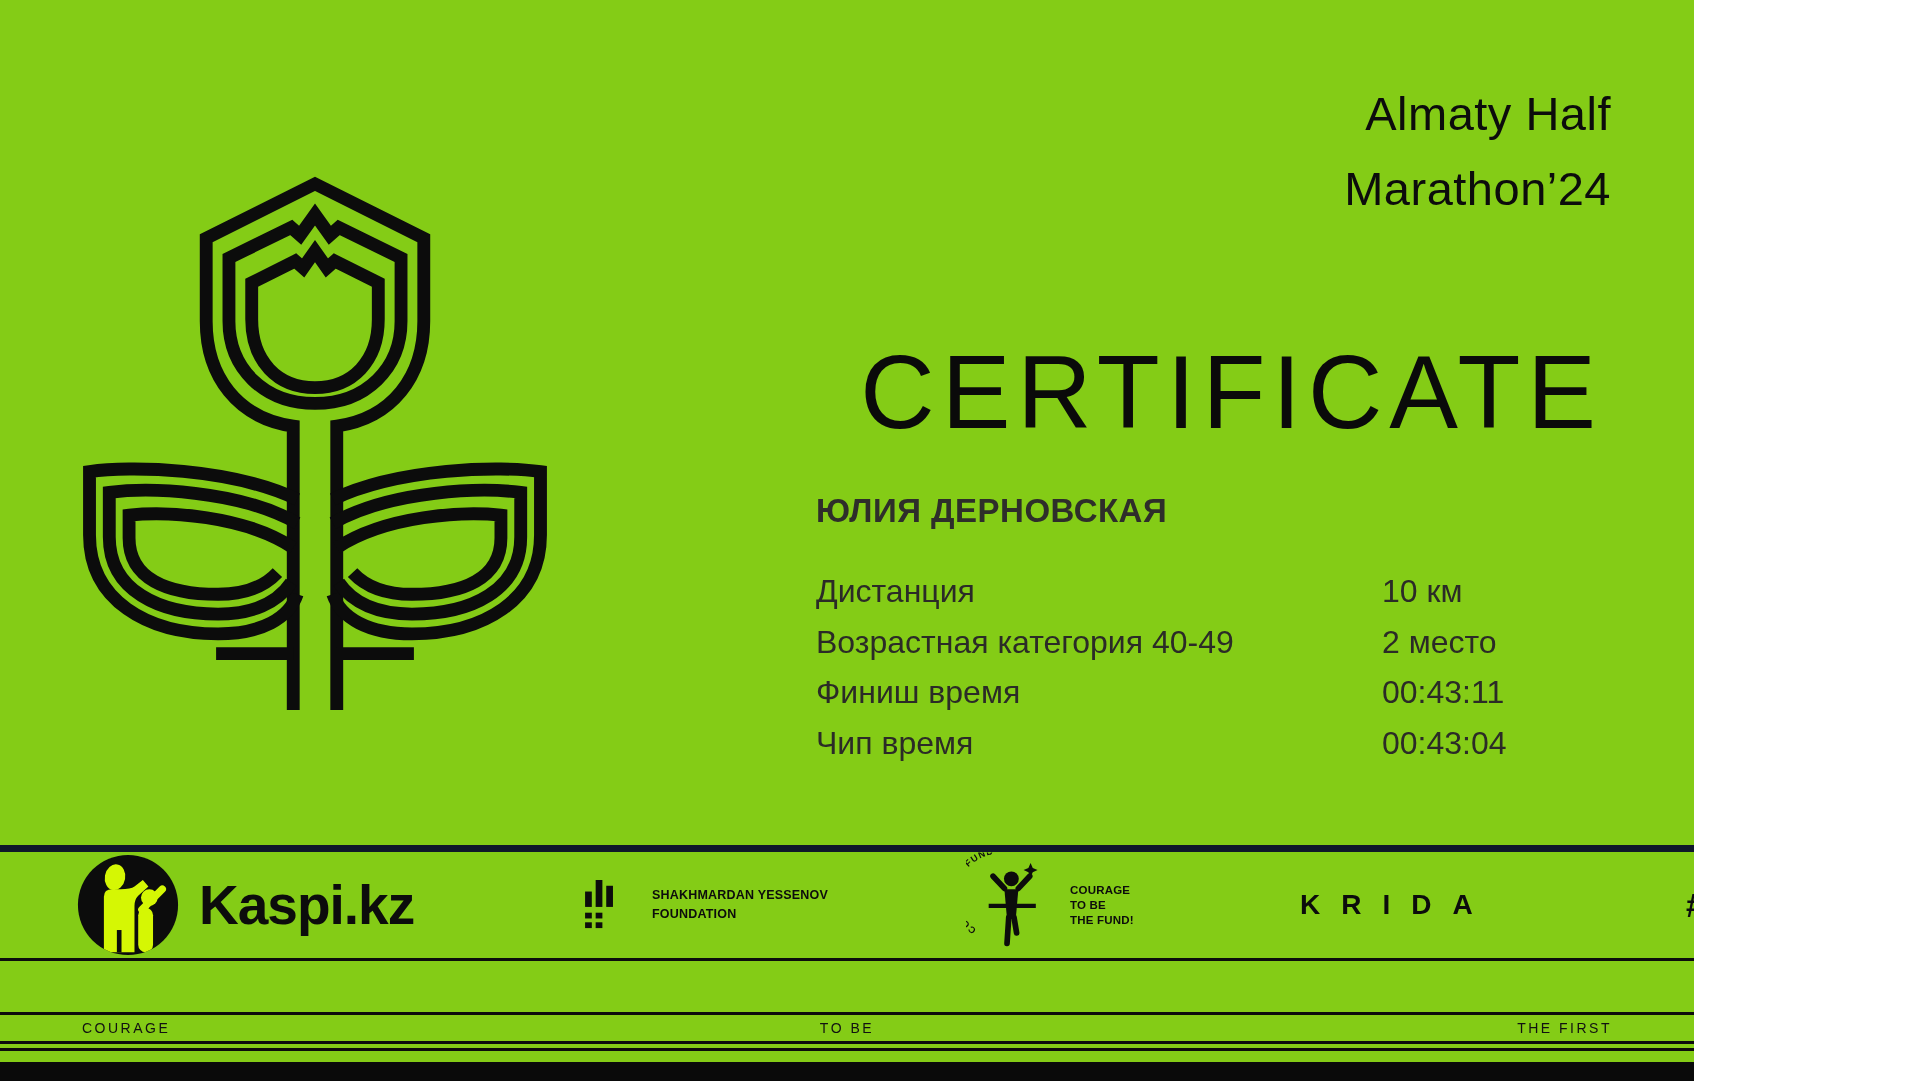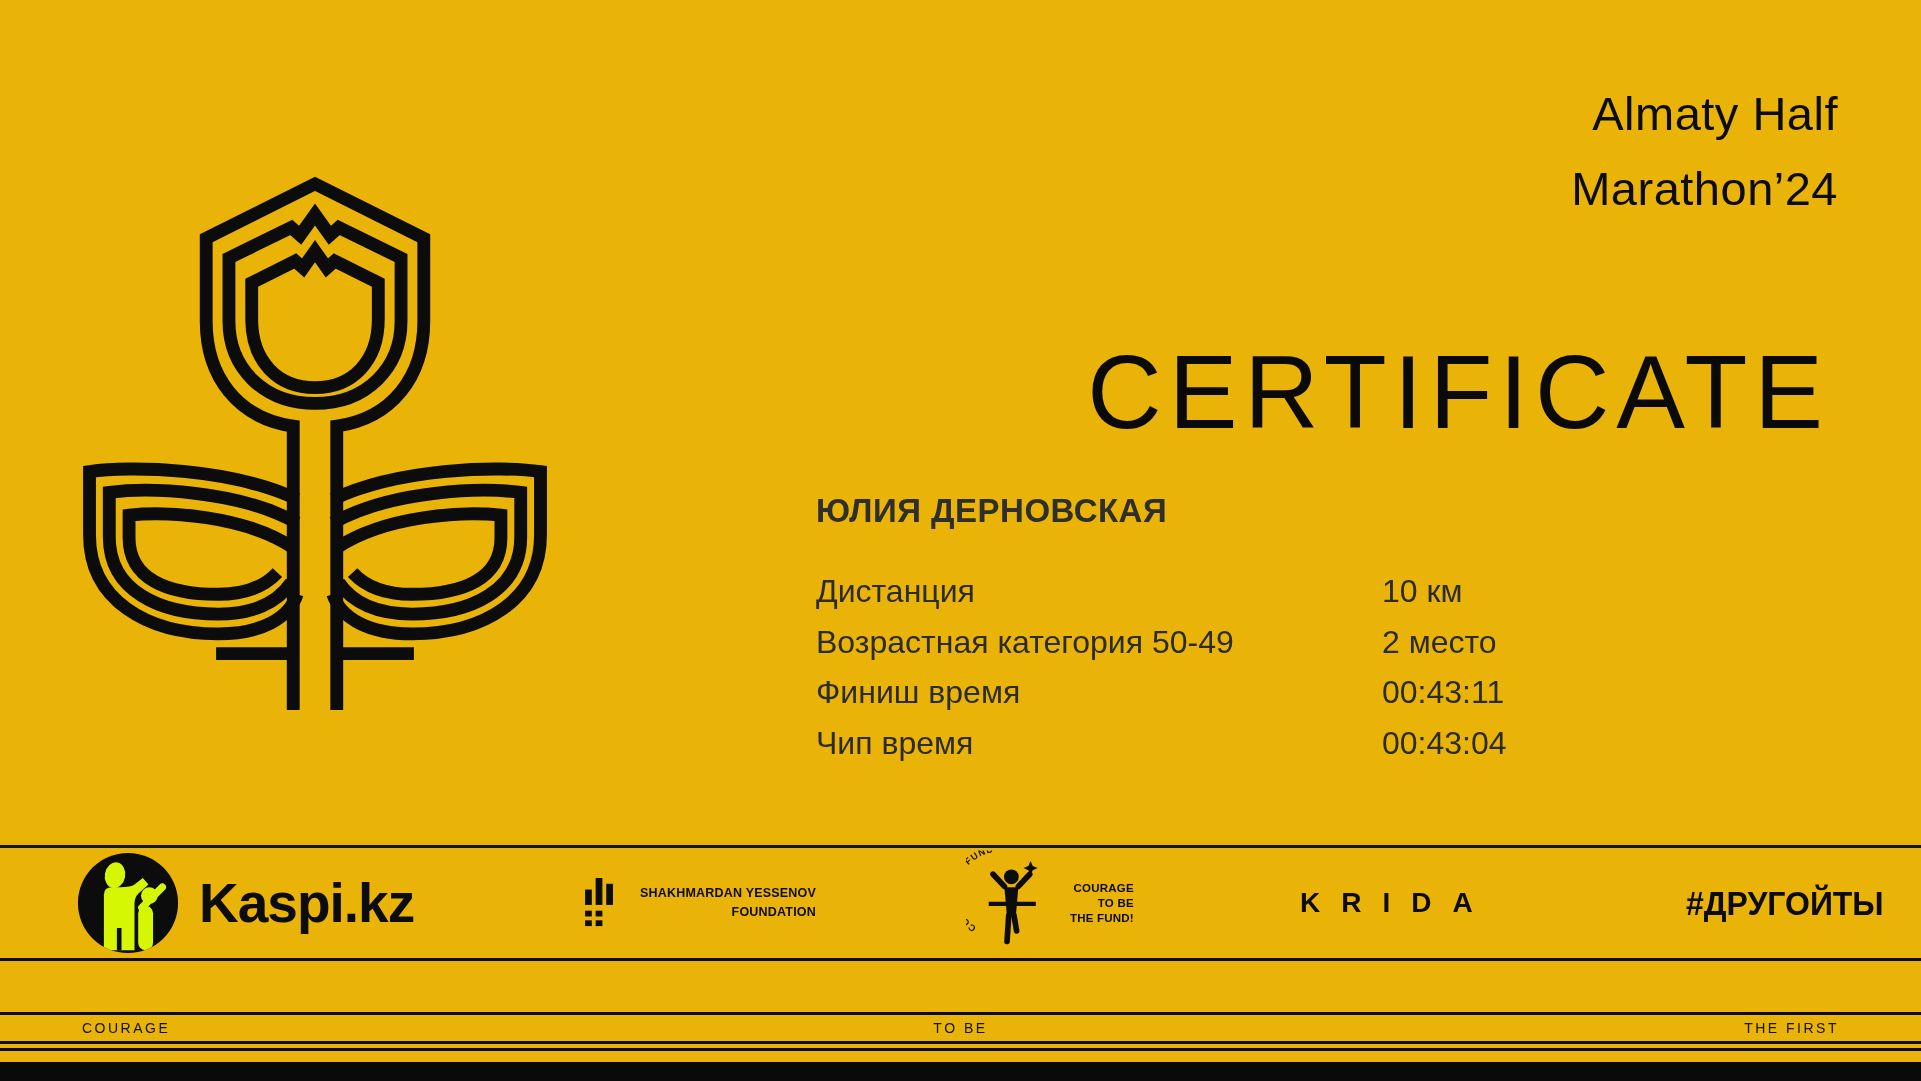--- a/index.html
+++ b/index.html
@@ -1,17 +1,17 @@
 <!DOCTYPE html>
 <html><head>
 <meta charset="utf-8">
 <style>
   html,body{margin:0;padding:0;}
   body{font-family:"Liberation Sans","DejaVu Sans",sans-serif;}
-  .page{position:relative;width:1921px;height:1081px;background:#eab308;overflow:hidden;color:#0C0C0C;}
+  .page{position:relative;width:1694px;height:1081px;background:#84cc16;overflow:hidden;color:#0C0C0C;}
 
   
   .tulip{position:absolute;left:67px;top:171px;width:496px;height:539px;}
 
   
   .event-title{position:absolute;top:76px;right:83px;text-align:right;
     font-size:47px;line-height:75px;font-weight:500;letter-spacing:.5px;color:#0C0C0C;white-space:pre-line;}
   .certificate{position:absolute;top:334px;right:91px;
     font-size:103px;font-weight:500;letter-spacing:7px;color:#0A0A0A;white-space:nowrap;}
 
@@ -20,25 +20,25 @@
     font-size:33px;font-weight:700;letter-spacing:.5px;color:#2E2E2A;}
 
   
   .results{position:absolute;left:816px;top:566px;font-size:32px;font-weight:500;color:#2B2B27;}
   .result-row{display:flex;height:50.5px;line-height:50.5px;}
   .result-label{width:566px;flex:none;}
   .result-value{white-space:nowrap;}
 
   
   .sponsors{position:absolute;left:0;top:845px;width:100%;height:116px;box-sizing:border-box;
-    border-top:3px solid #0f172a;border-bottom:3px solid #0C0C0C;text-align:right;}
+    border-top:7px solid #0f172a;border-bottom:3px solid #0C0C0C;}
   .sp{position:absolute;top:50%;transform:translateY(-50%);}
   .kaspi{left:77px;display:flex;align-items:center;gap:20px;}
   .kaspi-word{font-size:55px;font-weight:700;letter-spacing:-1px;color:#0C0C0C;}
-  .yessenov{left:585px;display:flex;align-items:center;gap:26px;}
+  .yessenov{left:585px;display:flex;align-items:center;gap:38px;}
   .yessenov-text{font-size:12.5px;font-weight:700;line-height:19px;letter-spacing:.2px;color:#0C0C0C;}
   .courage-fund{left:966px;display:flex;align-items:center;gap:8px;}
   .courage-fund-text{font-size:11.5px;font-weight:600;line-height:15px;letter-spacing:.2px;color:#0C0C0C;}
   .krida{left:1300px;font-size:28px;font-weight:700;letter-spacing:21px;color:#0C0C0C;white-space:nowrap;}
   .hashtag{left:1686px;font-size:34px;font-weight:800;letter-spacing:0;color:#0C0C0C;white-space:nowrap;transform:translateY(-50%) scaleX(.94);transform-origin:left center;}
 
   
   .slogan-row{position:absolute;left:0;top:1012px;width:100%;height:32px;box-sizing:border-box;
     border-top:3px solid #0C0C0C;border-bottom:3px solid #0C0C0C;
     display:flex;align-items:center;justify-content:space-between;padding:0 82px;
@@ -79,21 +79,21 @@
   <div class="certificate">CERTIFICATE</div>
 
   <div class="athlete-name">ЮЛИЯ ДЕРНОВСКАЯ</div>
 
   <div class="results">
     <div class="result-row">
       <div class="result-label">Дистанция</div>
       <div class="result-value">10 км</div>
     </div>
     <div class="result-row">
-      <div class="result-label">Возрастная категория 50-49</div>
+      <div class="result-label">Возрастная категория 40-49</div>
       <div class="result-value">2 место</div>
     </div>
     <div class="result-row">
       <div class="result-label">Финиш время</div>
       <div class="result-value">00:43:11</div>
     </div>
     <div class="result-row">
       <div class="result-label">Чип время</div>
       <div class="result-value">00:43:04</div>
     </div>

